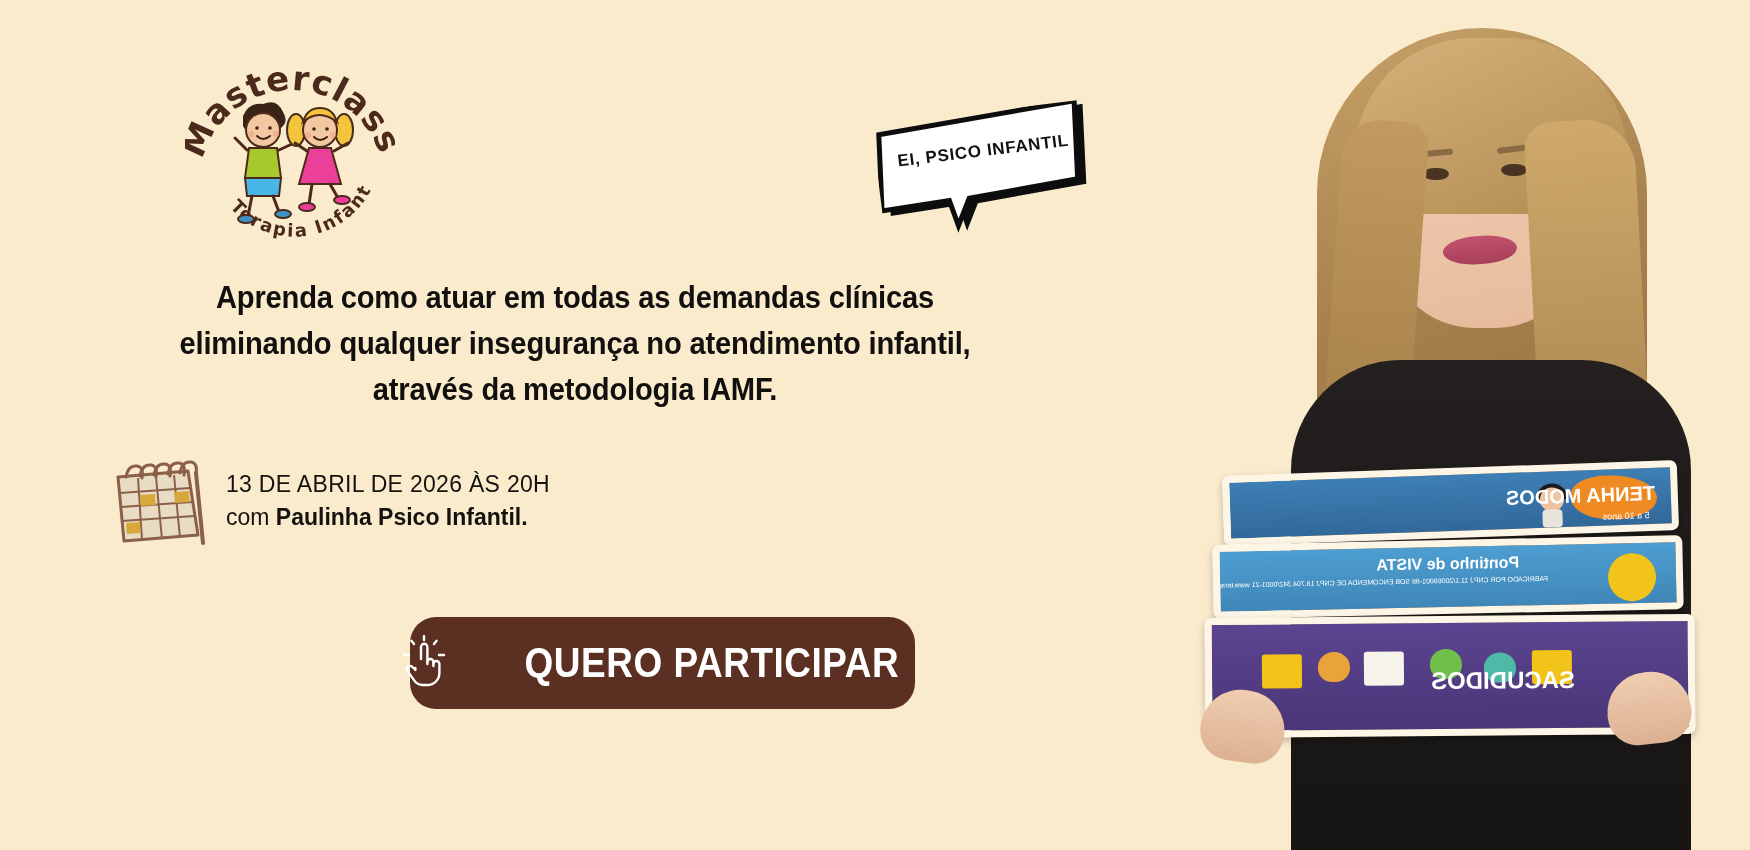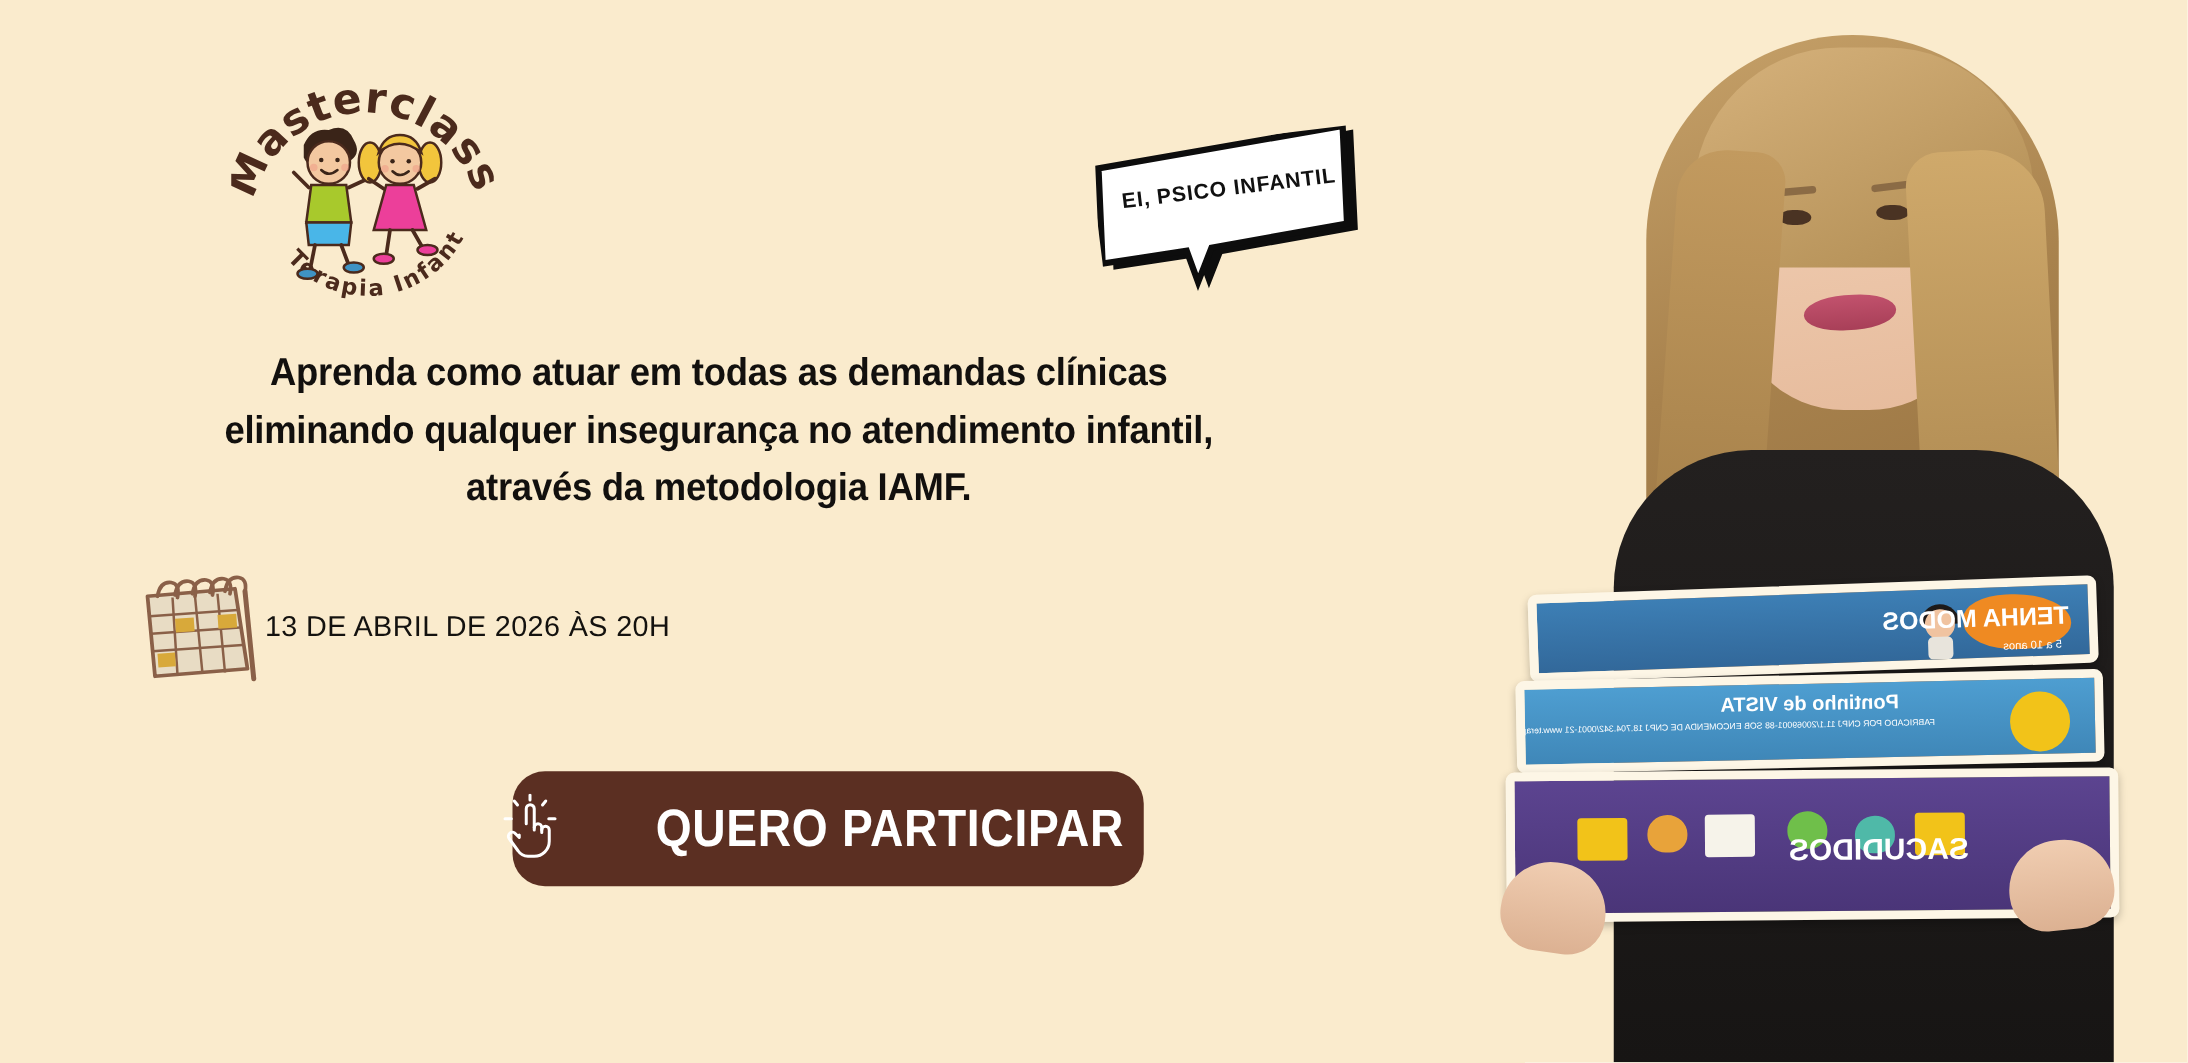--- a/index.html
+++ b/index.html
@@ -82,21 +82,21 @@
     transform-origin: center top;
   }
   #subheadline .sub-line { display: block; white-space: nowrap; }
 
   
   #info-block {
     position: absolute;
     left: 108px; top: 455px;
     display: flex;
     align-items: center;
-    gap: 4px;
+    gap: 18px;
   }
   #calendar-icon { width: 100px; height: 92px; flex: 0 0 100px; }
   #calendar-svg { display: block; width: 100%; height: 100%; }
   #info-lines {
     font-family: "Liberation Sans", sans-serif;
     color: #14120f;
     font-size: 23px;
     line-height: 1.42;
     letter-spacing: 0.3px;
   }
@@ -364,20 +364,21 @@
               <path d="M66,20 L72,83"></path>
           </g>
           <rect x="32" y="40" width="15" height="11" fill="#d8a93a" transform="rotate(-4 32 40)"></rect>
           <rect x="66" y="37" width="15" height="11" fill="#d8a93a" transform="rotate(-4 66 37)"></rect>
           <rect x="18" y="68" width="14" height="11" fill="#d8a93a" transform="rotate(-4 18 68)"></rect>
           <path d="M88,18 L95,88" stroke="#8a6048" stroke-width="4" fill="none" stroke-linecap="round"></path>
         </svg>
       </div>
       <div id="info-lines">
         <span class="info-line">13 DE ABRIL DE 2026 ÀS 20H</span>
+        <span class="info-line host"><span>com </span><span class="host-name">Paulinha Psico Infantil.</span></span>
       </div>
     </div>
 
     <button id="cta-button">
       <span id="cta-icon">
         <svg viewBox="0 0 46 56" fill="none" stroke="#ffffff" stroke-width="2.4" stroke-linecap="round" stroke-linejoin="round">
           <path d="M20,24 v-12 a3.2,3.2 0 0 1 6.4,0 v17"></path>
           <path d="M26.4,27 a3,3 0 0 1 6,0 v4"></path>
           <path d="M32.4,29 a3,3 0 0 1 6,0 v9 a12,12 0 0 1 -12,12 h-5 a10,10 0 0 1 -8,-4.4 l-7,-9.6 a3.2,3.2 0 0 1 5,-4 l3,3 v-2"></path>
           <path d="M23,5 v-4"></path>

